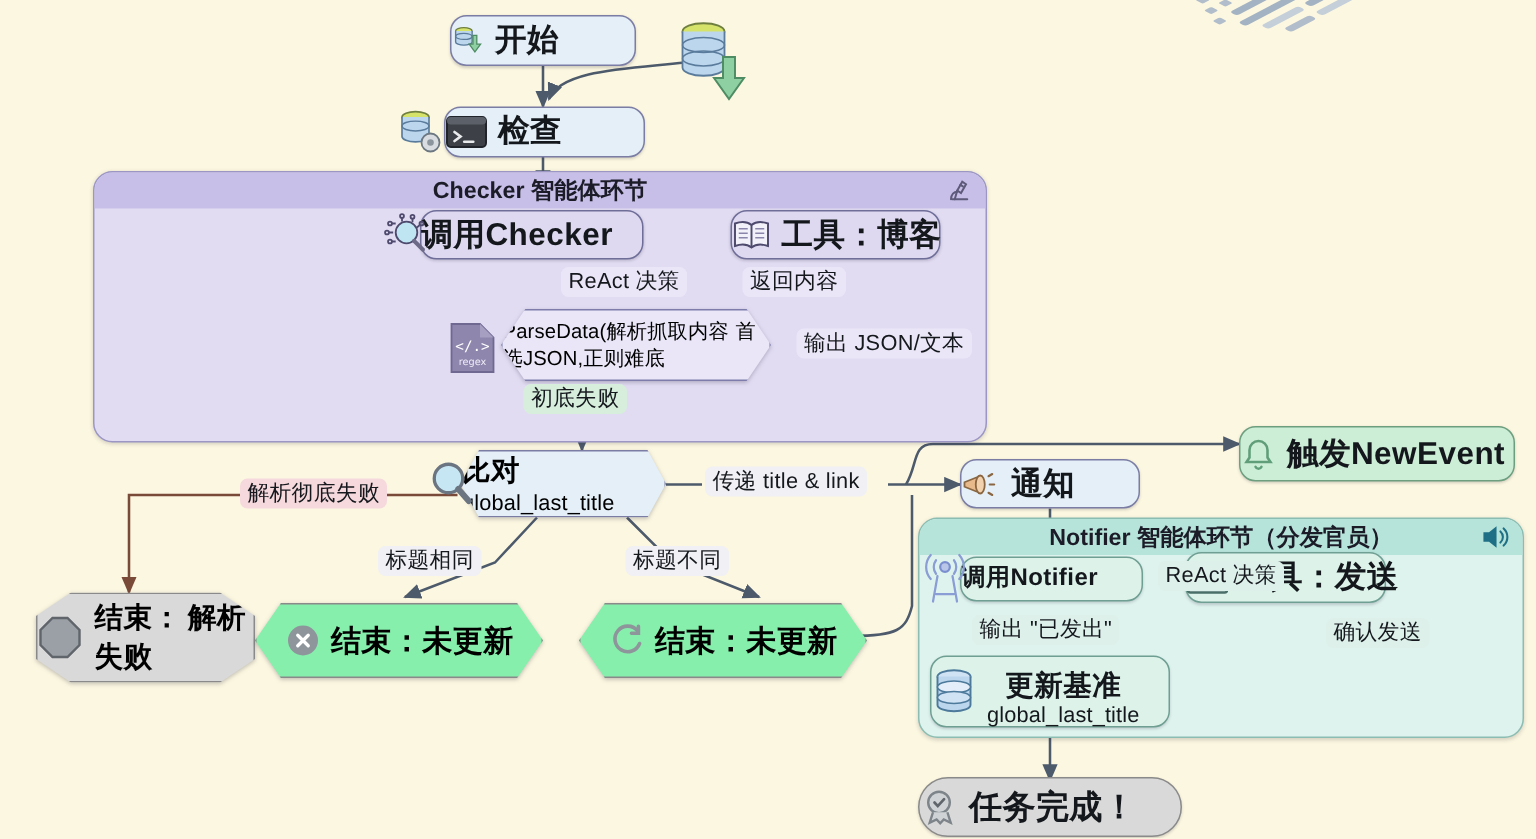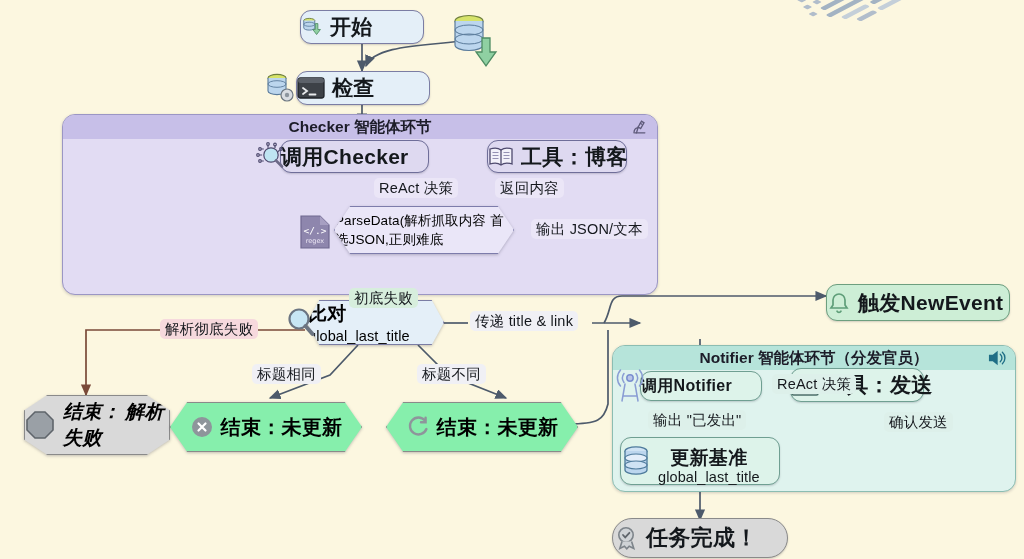--- a/index.html
+++ b/index.html
@@ -354,21 +354,21 @@
       </span>
     </div>
   </div>
   <span class="ic" style="position:absolute; left:284px; top:305px;">
     <svg width="34" height="36" viewBox="0 0 34 36">
       <circle cx="15" cy="14" r="9.5" fill="#c7e6f4" stroke="#6b7582" stroke-width="2.2"></circle>
       <path d="M21.5 21l7 8" stroke="#6b7582" stroke-width="4" stroke-linecap="round"></path>
     </svg>
   </span>
 
-  <div class="oct-wrap" style="left:24px; top:395px; width:146px; height:60px;font-style:italic;">
+  <div class="oct-wrap" style="left:24px; top:395px; width:146px; height:60px;">
     <div class="octagon">
       <span class="ic">
         <svg width="30" height="30" viewBox="0 0 30 30">
           <path d="M10 2h10l8 8v10l-8 8H10l-8-8V10z" fill="#9aa0a6" stroke="#5f656b" stroke-width="1.6"></path>
         </svg>
       </span>
       <span class="lbl">
         <span class="t-main" style="font-size:19px;">结束：</span>
         <span class="t-main" style="font-size:19px;">解析失败</span>
       </span>
@@ -404,20 +404,32 @@
       <svg width="24" height="24" viewBox="0 0 24 24" fill="none" stroke="#5f9e79" stroke-width="1.7" stroke-linecap="round">
         <path d="M12 3a6 6 0 0 1 6 6v5l2 3H4l2-3V9a6 6 0 0 1 6-6z"></path>
         <path d="M10 20.2a2.2 2.2 0 0 0 4 0"></path>
       </svg>
     </span>
     <span class="lbl">
         <span class="t-main">触发NewEvent</span>
       </span>
   </div>
 
+  <div class="node rounded c-blue" style="left:640px; top:306px; width:120px; height:33px;">
+    <span class="ic">
+      <svg width="26" height="22" viewBox="0 0 26 22">
+        <path d="M2 9.5L12 5.5v11L2 12.5z" fill="#e8b98a" stroke="#8a6742" stroke-width="1.2"></path>
+        <ellipse cx="12.5" cy="11" rx="3" ry="6" fill="#f2d2ae" stroke="#8a6742" stroke-width="1.2"></ellipse>
+        <path d="M18 5.5l2.5-1.5M18.8 11h3M18 16.5l2.5 1.5" stroke="#8a6742" stroke-width="1.4" stroke-linecap="round"></path>
+      </svg>
+    </span>
+    <span class="lbl">
+        <span class="t-main">通知</span>
+      </span>
+  </div>
 
   <div class="node rounded c-mint" style="left:640px; top:371px; width:122px; height:30px;">
     <span class="lbl">
         <span class="t-main" style="font-size:16px;">调用Notifier</span>
       </span>
   </div>
   <span class="ic" style="position:absolute; left:613px; top:365px;">
     <svg width="34" height="40" viewBox="0 0 34 40" fill="none" stroke="#8a9dd4" stroke-width="1.5" stroke-linecap="round">
       <circle cx="17" cy="13" r="3.2" fill="#b9c6e8" stroke="#7b8fd0"></circle>
       <path d="M12 19l-3 17M22 19l3 17M11 31h12"></path>
@@ -462,21 +474,21 @@
       </svg>
     </span>
     <span class="lbl">
         <span class="t-main" style="font-size:22px;">任务完成！</span>
       </span>
   </div>
 
   <div class="elabel el-lav" style="left:374px; top:178px;">ReAct 决策</div>
   <div class="elabel el-lav" style="left:495px; top:178px;">返回内容</div>
   <div class="elabel el-lav" style="left:531px; top:219px;">输出 JSON/文本</div>
-  <div class="elabel el-green" style="left:349px; top:288px;">初底失败</div>
+  <div class="elabel el-green" style="left:349px; top:256px;">初底失败</div>
   <div class="elabel el-pink" style="left:160px; top:319px;">解析彻底失败</div>
   <div class="elabel" style="left:252px; top:364px;">标题相同</div>
   <div class="elabel" style="left:417px; top:364px;">标题不同</div>
   <div class="elabel" style="left:470px; top:311px;">传递 title &amp; link</div>
   <div class="elabel el-mint" style="left:772px; top:374px; background:#ddf0ea;">ReAct 决策</div>
   <div class="elabel el-mint" style="left:648px; top:410px; background:#ddf0ea;">输出 "已发出"</div>
   <div class="elabel el-mint" style="left:884px; top:412px; background:#ddf0ea;">确认发送</div>
 
 </div>
 

